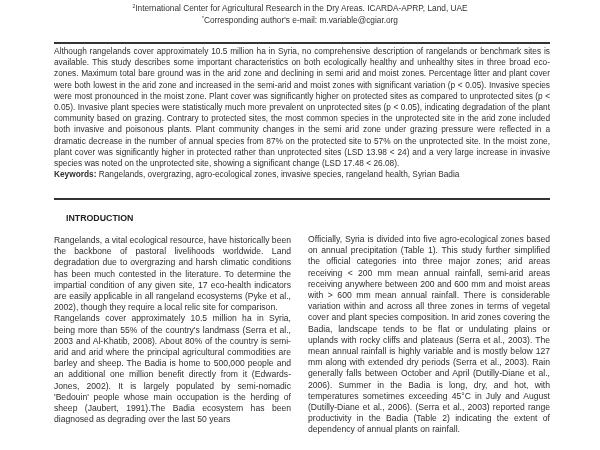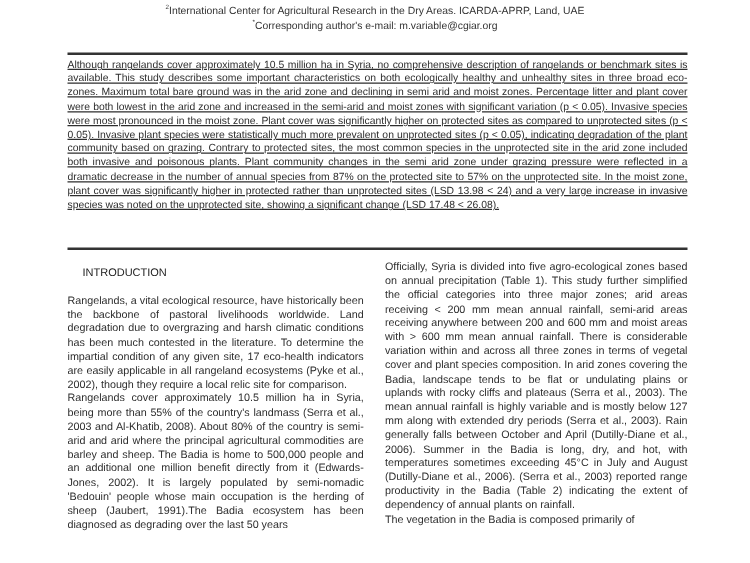--- a/index.html
+++ b/index.html
@@ -39,58 +39,58 @@
     .abstract {
       position: absolute;
       left: 54px;
       top: 46px;
       width: 496px;
       font-size: 8.3px;
       line-height: 11.2px;
       text-align: justify;
       color: #2e2e2e;
     }
-    .abstract p { margin: 0; text-decoration: underline; }
+    .abstract p { margin: 0; }
     .kw-label { font-weight: bold; }
     .col {
       position: absolute;
       top: 213px;
       font-size: 8.6px;
       line-height: 11.2px;
       text-align: justify;
       color: #2e2e2e;
     }
     #col-left { left: 54px; width: 237px; }
-    #col-right { left: 308px; width: 242px; top: 208px; }
+    #col-right { left: 308px; width: 242px; top: 234px; }
     .col h2 {
       font-size: 8.8px;
-      font-weight: normal;
+      font-weight: bold;
       margin: 0 0 11px 0;
       line-height: 11px;
       color: #222;
       padding-left: 12px;
     }
     .col p { margin: 0; }
   </style>
 </head>
 <body>
 
 <div id="affil-1" class="affil"><sup>2</sup><span>International Center for Agricultural Research in the Dry Areas. ICARDA-APRP, Land, UAE</span></div>
 <div id="affil-2" class="affil"><sup>*</sup><span>Corresponding author's e-mail: m.variable@cgiar.org</span></div>
 
 <div id="rule-top" class="rule"></div>
 
 <div class="abstract">
   <p>Although rangelands cover approximately 10.5 million ha in Syria, no comprehensive description of rangelands or benchmark sites is available. This study describes some important characteristics on both ecologically healthy and unhealthy sites in three broad eco-zones. Maximum total bare ground was in the arid zone and declining in semi arid and moist zones. Percentage litter and plant cover were both lowest in the arid zone and increased in the semi-arid and moist zones with significant variation (p &lt; 0.05). Invasive species were most pronounced in the moist zone. Plant cover was significantly higher on protected sites as compared to unprotected sites (p &lt; 0.05). Invasive plant species were statistically much more prevalent on unprotected sites (p &lt; 0.05), indicating degradation of the plant community based on grazing. Contrary to protected sites, the most common species in the unprotected site in the arid zone included both invasive and poisonous plants. Plant community changes in the semi arid zone under grazing pressure were reflected in a dramatic decrease in the number of annual species from 87% on the protected site to 57% on the unprotected site. In the moist zone, plant cover was significantly higher in protected rather than unprotected sites (LSD 13.98 &lt; 24) and a very large increase in invasive species was noted on the unprotected site, showing a significant change (LSD 17.48 &lt; 26.08).</p>
+  <p><span class="kw-label">Keywords:</span><span> Rangelands, overgrazing, agro-ecological zones, invasive species, rangeland health, Syrian Badia</span></p>
 </div>
 
 <div id="rule-bottom" class="rule"></div>
 
 <div id="col-left" class="col">
   <h2>INTRODUCTION</h2>
   <p>Rangelands, a vital ecological resource, have historically been the backbone of pastoral livelihoods worldwide. Land degradation due to overgrazing and harsh climatic conditions has been much contested in the literature. To determine the impartial condition of any given site, 17 eco-health indicators are easily applicable in all rangeland ecosystems (Pyke et al., 2002), though they require a local relic site for comparison.</p>
   <p>Rangelands cover approximately 10.5 million ha in Syria, being more than 55% of the country's landmass (Serra et al., 2003 and Al-Khatib, 2008). About 80% of the country is semi-arid and arid where the principal agricultural commodities are barley and sheep. The Badia is home to 500,000 people and an additional one million benefit directly from it (Edwards-Jones, 2002). It is largely populated by semi-nomadic 'Bedouin' people whose main occupation is the herding of sheep (Jaubert, 1991).The Badia ecosystem has been diagnosed as degrading over the last 50 years</p>
 </div>
 
 <div id="col-right" class="col">
   <p>Officially, Syria is divided into five agro-ecological zones based on annual precipitation (Table 1). This study further simplified the official categories into three major zones; arid areas receiving &lt; 200 mm mean annual rainfall, semi-arid areas receiving anywhere between 200 and 600 mm and moist areas with &gt; 600 mm mean annual rainfall. There is considerable variation within and across all three zones in terms of vegetal cover and plant species composition. In arid zones covering the Badia, landscape tends to be flat or undulating plains or uplands with rocky cliffs and plateaus (Serra et al., 2003). The mean annual rainfall is highly variable and is mostly below 127 mm along with extended dry periods (Serra et al., 2003). Rain generally falls between October and April (Dutilly-Diane et al., 2006). Summer in the Badia is long, dry, and hot, with temperatures sometimes exceeding 45°C in July and August (Dutilly-Diane et al., 2006). (Serra et al., 2003) reported range productivity in the Badia (Table 2) indicating the extent of dependency of annual plants on rainfall.</p>
-  <p>The vegetation in the Badia is composed primarily of</p>
 </div>
 
 </body></html>

